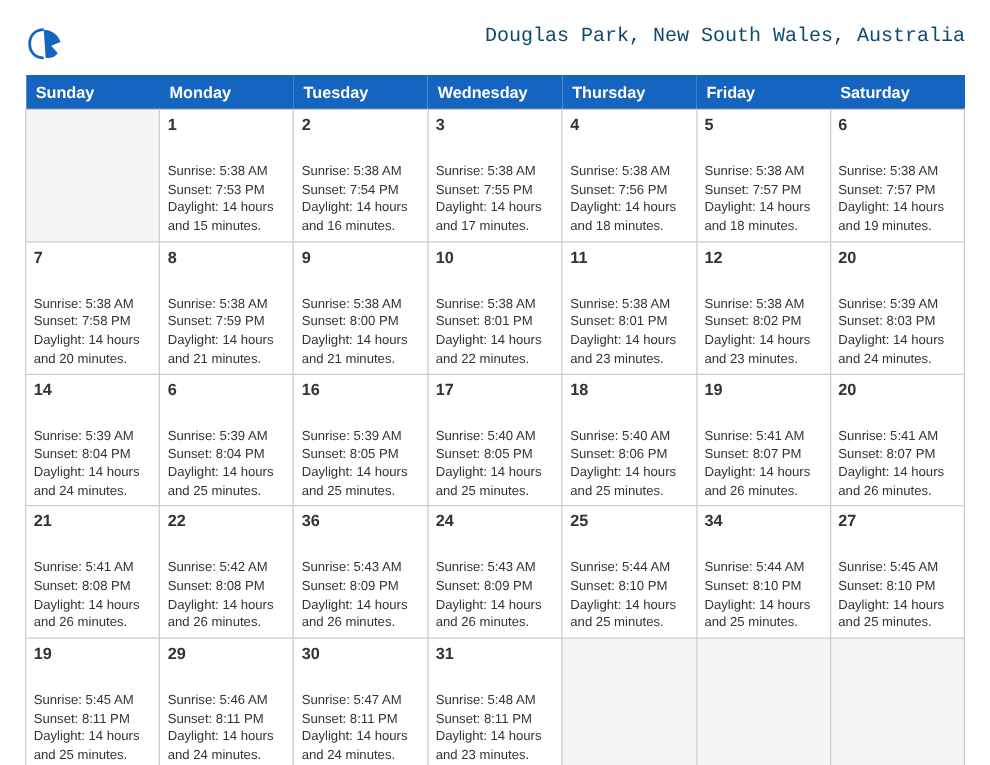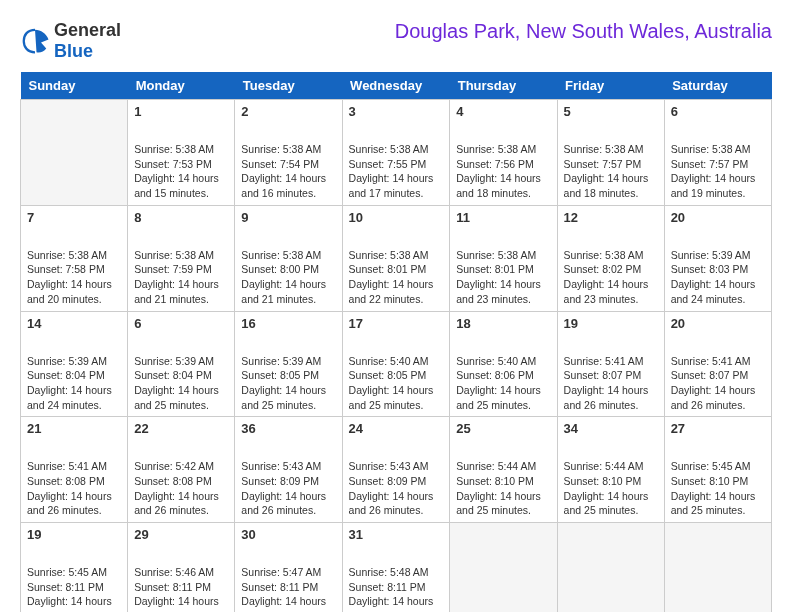--- a/index.html
+++ b/index.html
@@ -37,22 +37,23 @@
     }
     .title-block {
       text-align: right;
     }
     .month-title {
       font-size: 36px;
       font-weight: bold;
       color: #333;
     }
     .location-title {
-      font-size: 20px;
-      color: #6d28d9;
+      font-size: 16px;
+      color: #0c4a6e;
+      font-family: Liberation Mono, monospace;
     }
     table {
       width: 100%;
       border-collapse: collapse;
       font-size: 11px;
       padding-left: 36px;
     }
     thead th {
       background-color: #1565c0;
       color: #fff;
@@ -93,24 +94,20 @@
   </style>
 </head>
 <body>
 
 <div class="header">
   <div class="logo">
     <svg class="logo-icon" viewBox="0 0 40 40" xmlns="http://www.w3.org/2000/svg">
       <path d="M20 5 C10 5 5 12 5 20 C5 28 10 35 20 35" stroke="#1565c0" stroke-width="3" fill="none"></path>
       <path d="M20 5 C28 5 35 10 38 18 L28 22 L35 30 C32 34 27 36 22 35" fill="#1565c0"></path>
     </svg>
-    <div>
-      <span class="logo-text-general">General</span><br>
-      <span class="logo-text-blue">Blue</span>
-    </div>
   </div>
   <div class="title-block">
     <div class="location-title">Douglas Park, New South Wales, Australia</div>
   </div>
 </div>
 
 <table>
   <thead>
     <tr>
       <th>Sunday</th>

